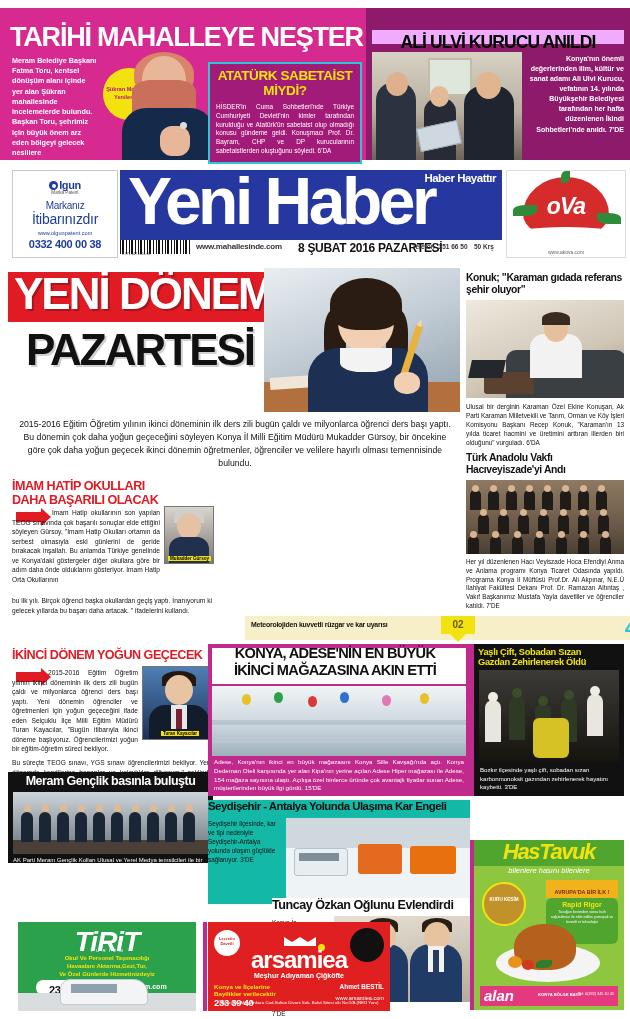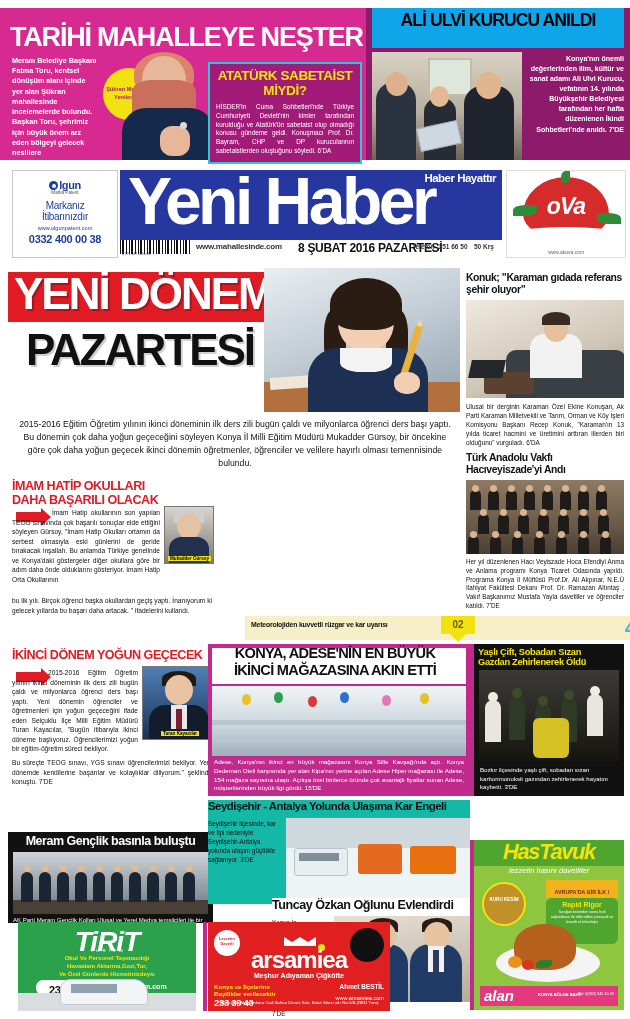--- a/index.html
+++ b/index.html
@@ -22,21 +22,21 @@
   .toru-photo .scarf{position:absolute;left:14px;top:0px;width:60px;height:44px;border-radius:50% 50% 40% 40%;background:#d9826c;}
   .toru-photo .scarf2{position:absolute;left:12px;top:28px;width:64px;height:40px;background:#c96f5c;border-radius:30% 30% 20% 20%;}
   .toru-photo .body{position:absolute;left:2px;top:56px;width:92px;height:60px;background:#152a4a;border-radius:24px 24px 0 0;}
   .toru-photo .arm{position:absolute;left:40px;top:74px;width:30px;height:30px;background:#e8b79a;border-radius:40%;}
   .toru-photo .pin{position:absolute;left:60px;top:70px;width:7px;height:7px;background:#dcdcdc;border-radius:50%;}
 
   .atatur-box{position:absolute;left:208px;top:54px;width:150px;height:98px;background:#a31b78;border:2px solid #2ec5d4;}
   .atatur-box .t{color:#f2e310;font-size:13.5px;font-weight:bold;text-align:center;line-height:1.08;margin-top:5px;letter-spacing:-.4px;}
   .atatur-box .b{color:#fff;font-size:6.4px;line-height:1.36;padding:5px 6px 0 6px;text-align:justify;}
 
-  .hdl-aliulvi{position:absolute;left:372px;top:0;width:252px;height:40px;background:#0ea5e9;}
+  .hdl-aliulvi{position:absolute;left:372px;top:22px;width:252px;height:14px;background:#f0abfc;}
   .hdl-aliulvi span{display:block;color:#000;font-size:17.5px;font-weight:bold;letter-spacing:-0.9px;text-align:center;line-height:24px;white-space:nowrap;}
   .aliulvi-photo{position:absolute;left:372px;top:44px;width:150px;height:108px;background:#6a5750;overflow:hidden;}
   .aliulvi-photo .wall{position:absolute;inset:0;background:linear-gradient(180deg,#d8d2c4 0%,#b8b0a0 55%,#6e6358 100%);}
   .aliulvi-photo .pic{position:absolute;left:56px;top:6px;width:40px;height:34px;background:#dfe7dc;border:2px solid #c3bca9;}
   .aliulvi-photo .m1{position:absolute;left:4px;top:30px;width:40px;height:78px;background:#2c3340;border-radius:18px 18px 0 0;}
   .aliulvi-photo .m1h{position:absolute;left:14px;top:20px;width:22px;height:24px;border-radius:50%;background:#dfb08e;}
   .aliulvi-photo .m2{position:absolute;left:52px;top:46px;width:32px;height:62px;background:#262b36;border-radius:14px 14px 0 0;}
   .aliulvi-photo .m2h{position:absolute;left:58px;top:34px;width:19px;height:21px;border-radius:50%;background:#e3b996;}
   .aliulvi-photo .m3{position:absolute;left:92px;top:34px;width:50px;height:74px;background:#1f242e;border-radius:18px 18px 0 0;}
   .aliulvi-photo .m3h{position:absolute;left:104px;top:20px;width:25px;height:27px;border-radius:50%;background:#e0b590;}
@@ -44,21 +44,21 @@
   .aliulvi-body{position:absolute;left:526px;top:46px;width:98px;color:#fff;font-size:7px;line-height:1.44;font-weight:bold;text-align:right;}
 
   
   .masthead{position:absolute;left:0;top:166px;width:630px;height:96px;background:#fff;}
   .m-left{position:absolute;left:12px;top:4px;width:104px;height:86px;border:1px solid #c9c9c9;background:#fff;text-align:center;}
   .m-left .olgun{margin-top:8px;font-size:11px;font-weight:bold;color:#1e3d9c;letter-spacing:-.4px;}
   .m-left .olgun .dot{display:inline-block;width:9px;height:9px;border-radius:50%;background:#1e3d9c;vertical-align:-1px;margin-right:1px;position:relative;}
   .m-left .olgun .dot::after{content:"";position:absolute;left:2.5px;top:2.5px;width:4px;height:4px;border-radius:50%;background:#fff;}
   .m-left .sub{font-size:4.6px;color:#555;margin-top:-1px;}
   .m-left .l1{font-size:10px;color:#1e3d9c;margin-top:5px;letter-spacing:-.3px;}
-  .m-left .l2{font-size:10px;color:#1e3d9c;letter-spacing:-.3px;}
+  .m-left .l2{font-size:14px;color:#1e3d9c;letter-spacing:-.3px;}
   .m-left .url{font-size:5.6px;color:#1e3d9c;margin-top:3px;}
   .m-left .tel{font-size:11px;font-weight:bold;color:#1e3d9c;margin-top:2px;letter-spacing:-.3px;}
 
   .m-mid{position:absolute;left:120px;top:4px;width:382px;height:70px;background:#2737a0;}
   .m-mid .title{position:absolute;left:8px;top:-8px;width:330px;color:#fff;font-size:66px;font-weight:bold;letter-spacing:-3.5px;line-height:78px;font-family:"Liberation Sans",sans-serif;}
   .m-mid .slogan{position:absolute;right:6px;top:2px;color:#fff;font-size:11.5px;font-weight:bold;letter-spacing:-.5px;}
   .m-strip{position:absolute;left:120px;top:74px;width:382px;height:16px;background:#fff;}
   .barcode{position:absolute;left:0px;top:0px;width:70px;height:14px;
      background:repeating-linear-gradient(90deg,#111 0 1px,#fff 1px 2px,#111 2px 4px,#fff 4px 6px,#111 6px 7px,#fff 7px 9px);}
   .barcode-num{position:absolute;left:2px;top:12px;font-size:3.4px;color:#333;}
@@ -117,21 +117,21 @@
   .sec-ikinci-body2{position:absolute;left:12px;top:758px;width:200px;font-size:6.6px;line-height:1.45;color:#111;text-align:justify;}
   .kayacilar-photo{position:absolute;left:142px;top:666px;width:70px;height:72px;background:#2b4c7e;overflow:hidden;border:1px solid #777;}
   .kayacilar-photo .bg{position:absolute;inset:0;background:linear-gradient(180deg,#4f7fb5,#1c3257);}
   .kayacilar-photo .h{position:absolute;left:22px;top:8px;width:28px;height:30px;border-radius:50%;background:#e8c4a2;}
   .kayacilar-photo .hr{position:absolute;left:19px;top:4px;width:34px;height:15px;border-radius:50% 50% 0 0;background:#221812;}
   .kayacilar-photo .bd{position:absolute;left:6px;top:38px;width:60px;height:34px;background:#131c2b;border-radius:16px 16px 0 0;}
   .kayacilar-photo .sh{position:absolute;left:28px;top:38px;width:16px;height:24px;background:#e8e8e8;}
   .kayacilar-photo .tie{position:absolute;left:33px;top:42px;width:6px;height:20px;background:#7a2030;}
 
   
-  .meram-box{position:absolute;left:8px;top:832px;width:205px;height:91px;background:#111;}
+  .meram-box{position:absolute;left:8px;top:772px;width:205px;height:91px;background:#111;}
   .meram-title{position:absolute;left:4px;top:3px;width:197px;color:#fff;font-size:12.5px;font-weight:bold;letter-spacing:-.5px;line-height:1;text-align:center;}
   .meram-photo{position:absolute;left:5px;top:20px;width:195px;height:62px;background:#6c7b86;overflow:hidden;}
   .meram-photo .wall{position:absolute;inset:0;background:linear-gradient(180deg,#cdd4d9,#6b747c);}
   .meram-photo .fl{position:absolute;left:0;bottom:0;width:195px;height:14px;background:#4a4038;}
   .meram-cap{position:absolute;left:5px;top:84px;width:197px;color:#fff;font-size:6px;line-height:1.4;}
   .ppl{position:absolute;bottom:12px;width:12px;height:30px;background:#1b2634;border-radius:6px 6px 0 0;}
   .ppl::before{content:"";position:absolute;left:2.5px;top:-7px;width:7px;height:7px;border-radius:50%;background:#e2b995;}
 
   
   .konuk-title{position:absolute;left:466px;top:272px;width:158px;color:#111;font-size:10.4px;font-weight:bold;line-height:1.12;letter-spacing:-.4px;}
@@ -572,21 +572,21 @@
     <div class="l2">Bayilikler verilecektir</div>
     <div class="ph">233 39 40</div>
     <div class="nm">Ahmet BESTİL</div>
     <div class="web">www.arsamiea.com</div>
     <div class="addr">Karaciğan Mah.Ankara Cad.Sultan Divani Sok. Bulut Sitesi altı No:1/A (NEÜ Yanı)</div>
   </div>
 
   <div class="hastavuk">
     <div class="top"></div>
     <div class="brand">HasTavuk</div>
-    <div class="slogan">lezzetin hasını davetliler</div>
+    <div class="slogan">bilenlere hasını bilenlere</div>
     <div class="seal">
       <span>KURU KESİM</span>
     </div>
     <div class="rbox">
       <span>AVRUPA'DA BİR İLK !</span>
     </div>
     <div class="rapid">
       <div class="h">Rapid Rigor</div>
       <div class="b">Tavuğun kesimden sonra hızlı soğutulması ile elde edilen yumuşak ve lezzetli et teknolojisi</div>
     </div>

